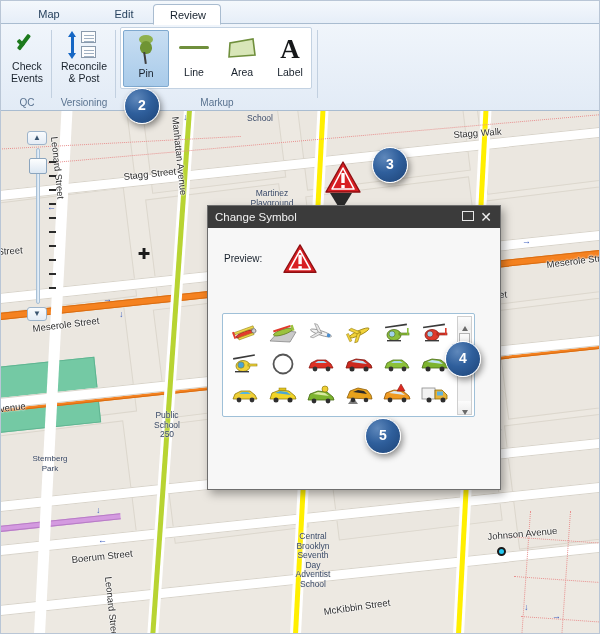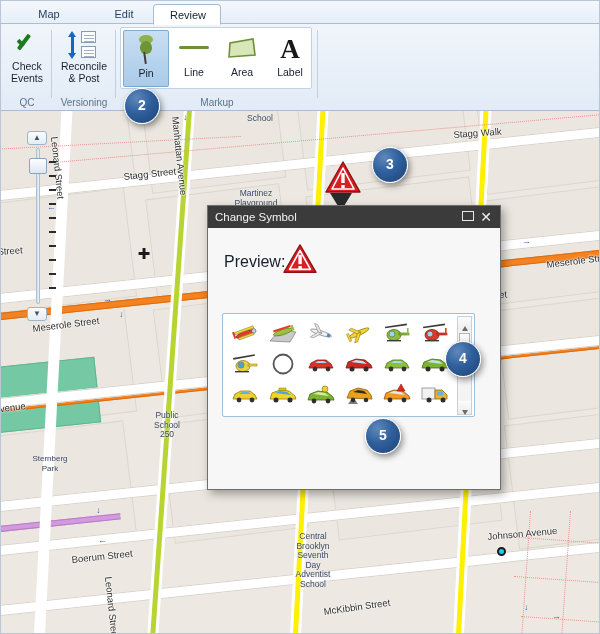--- a/index.html
+++ b/index.html
@@ -347,21 +347,21 @@
     left:0; top:22px; right:0; bottom:0;
     background: #f7f7f7;
   }
 
   #preview-row {
     position:absolute; left: 16px; top: 12px;
     height: 40px;
   }
   #preview-label {
     position:absolute; left:0; top: 13px;
-    font-size: 16px; color:#17202b;
+    font-size: 10px; color:#17202b;
   }
   #preview-sym {
     position:absolute; left: 58px; top: 2px;
     width: 36px; height: 34px;
   }
 
   #category-select {
     position:absolute; left: 14px; top: 56px;
     width: 253px; height: 23px;
     background: #ffffff;
@@ -681,21 +681,21 @@
     <div class="rlabel" style="left:-8px;  top:293px; transform:rotate(-7deg);">Avenue</div>
     <div class="rlabel" style="left:70px;  top:443px; transform:rotate(-6deg);">Boerum Street</div>
     <div class="rlabel" style="left:322px; top:495px; transform:rotate(-8deg);">McKibbin Street</div>
     <div class="rlabel" style="left:486px; top:420px; transform:rotate(-5deg);">Johnson Avenue</div>
     <div class="rlabel" style="left:-4px;  top:135px; transform:rotate(-4deg);">Street</div>
     <div class="rlabel" style="left:113px; top:465px; transform:rotate(84deg);">Leonard Street</div>
     <div class="rlabel" style="left:497px; top:260px; transform:rotate(84deg);">Lorimer Street</div>
     <div class="rlabel" style="left:180px; top:5px;   transform:rotate(84deg);">Manhattan Avenue</div>
 
     <div class="plabel" style="left:224px; top:3px;  width:70px;">School</div>
-    <div class="plabel" style="left:220px; top:78px; width:70px; white-space:pre-line;text-align:center;">Martinez
+    <div class="plabel" style="left:236px; top:78px; width:70px; white-space:pre-line;text-align:center;">Martinez
 Playground</div>
     <div class="plabel" style="left:133px; top:138px; font-size:15px; color:#1b1b1b; width:20px;">✚</div>
     <div class="plabel" style="left:129px; top:300px; width:74px; white-space:pre-line;">Public
 School
 250</div>
     <div class="plabel" style="left:6px;   top:343px; width:86px; white-space:pre-line; font-size:8px;">Sternberg
 Park</div>
     <div class="plabel" style="left:272px; top:421px; width:80px; white-space:pre-line;">Central
 Brooklyn
 Seventh

